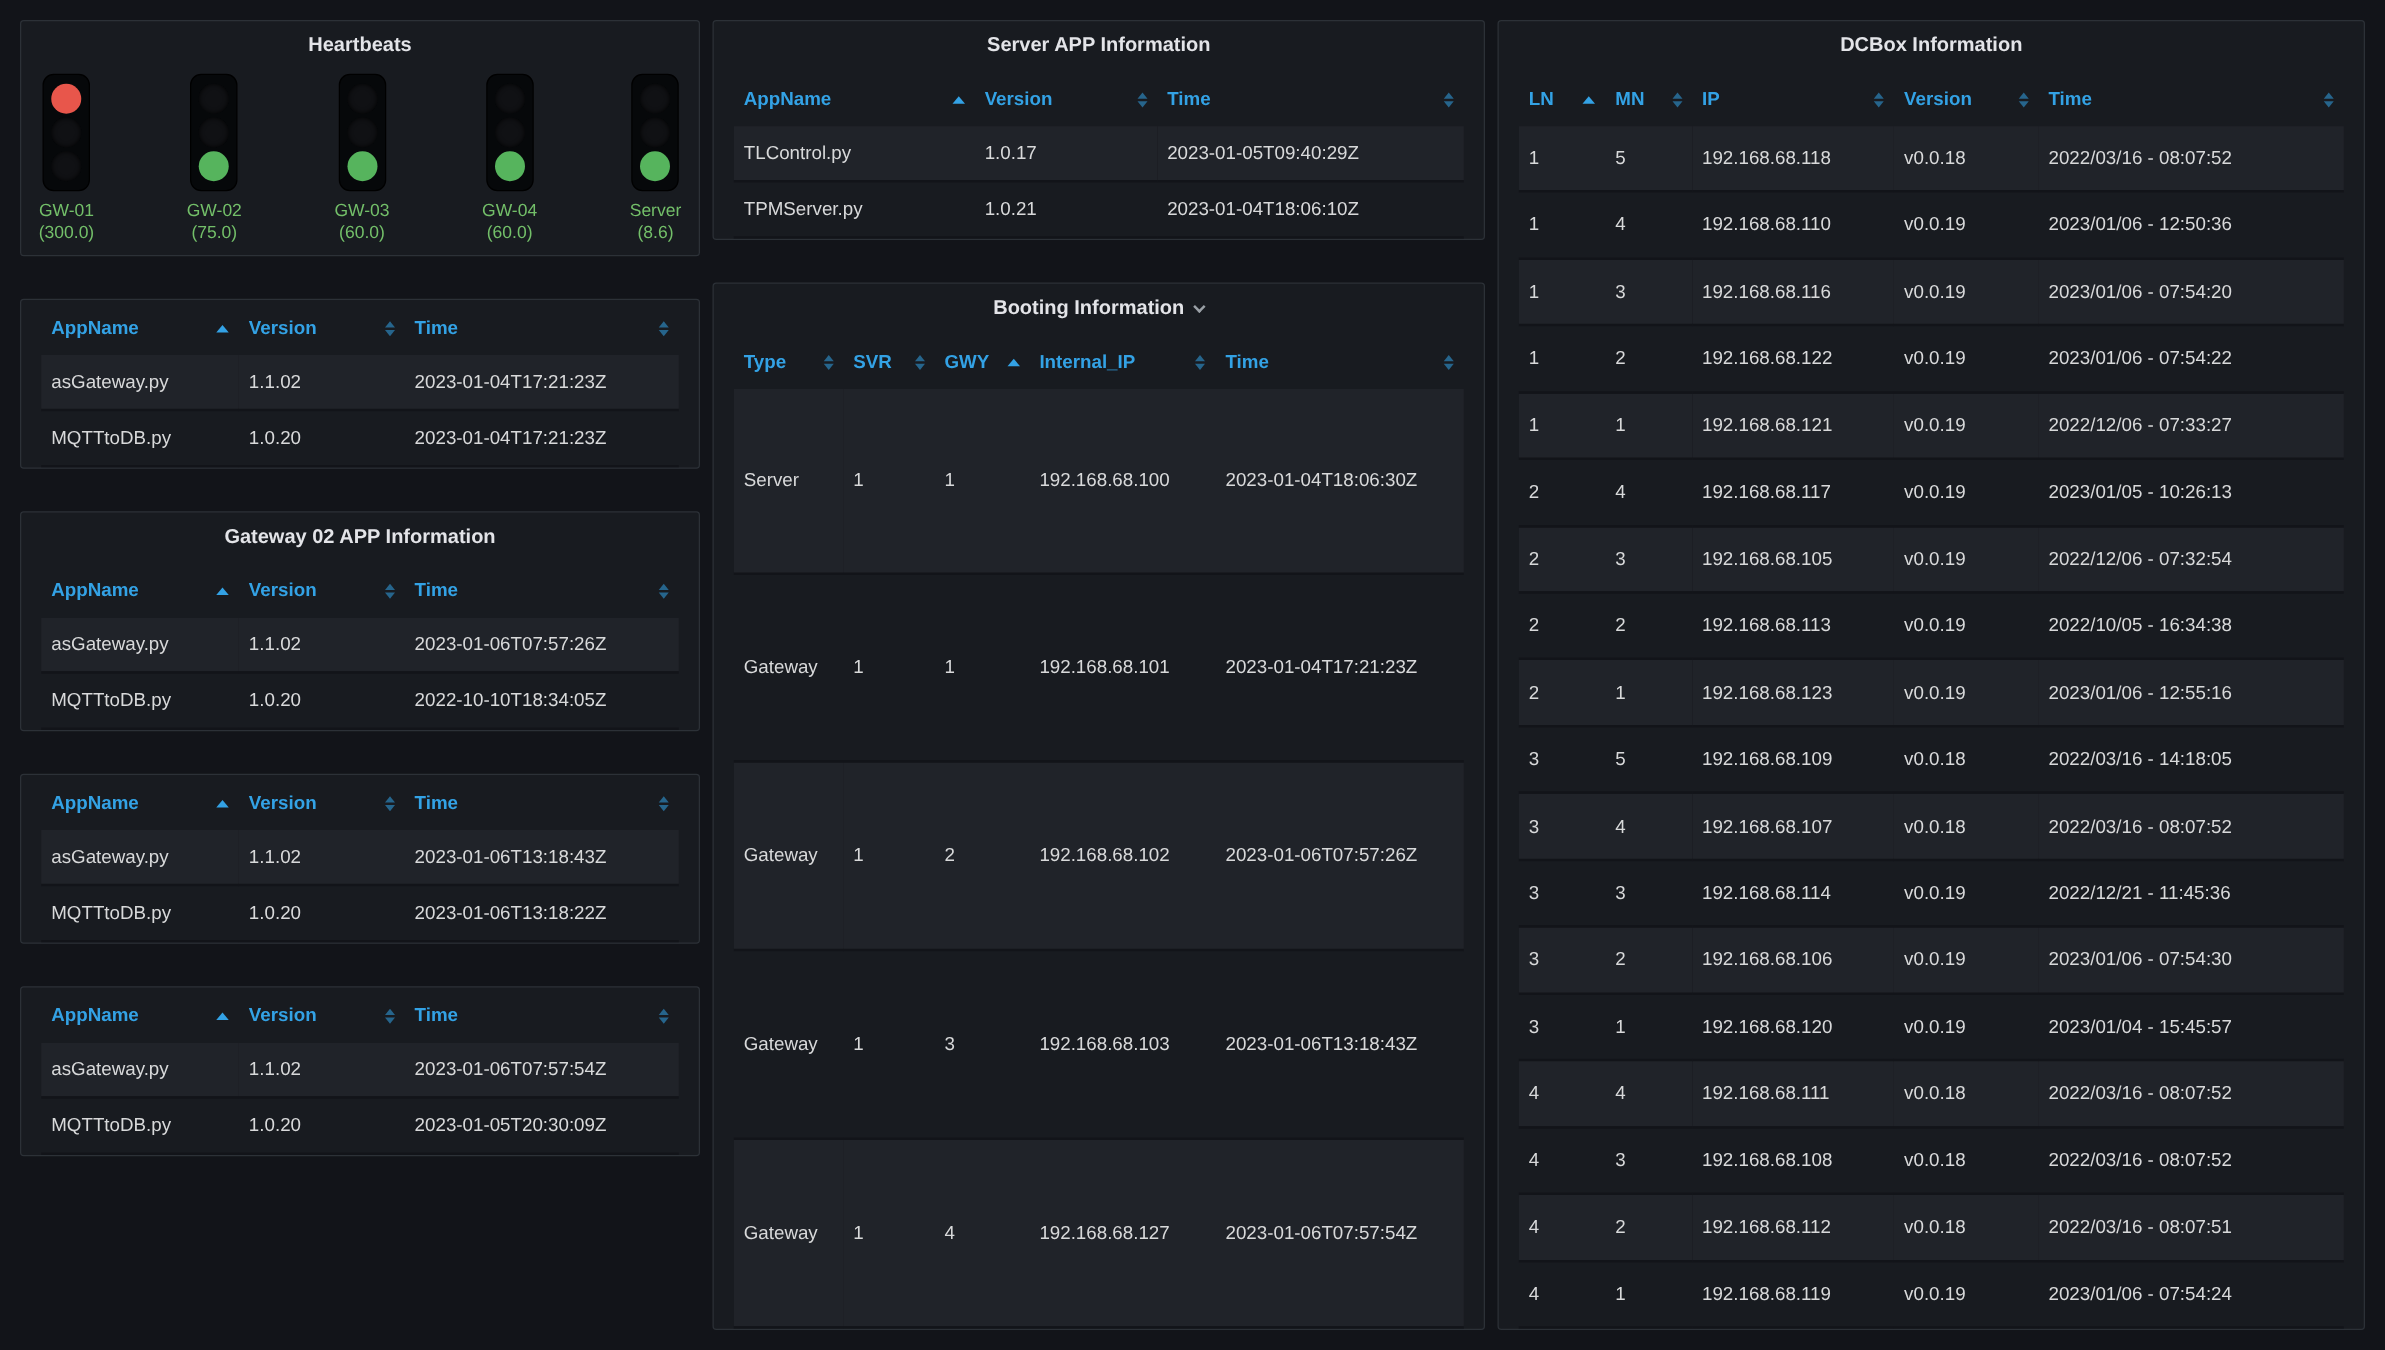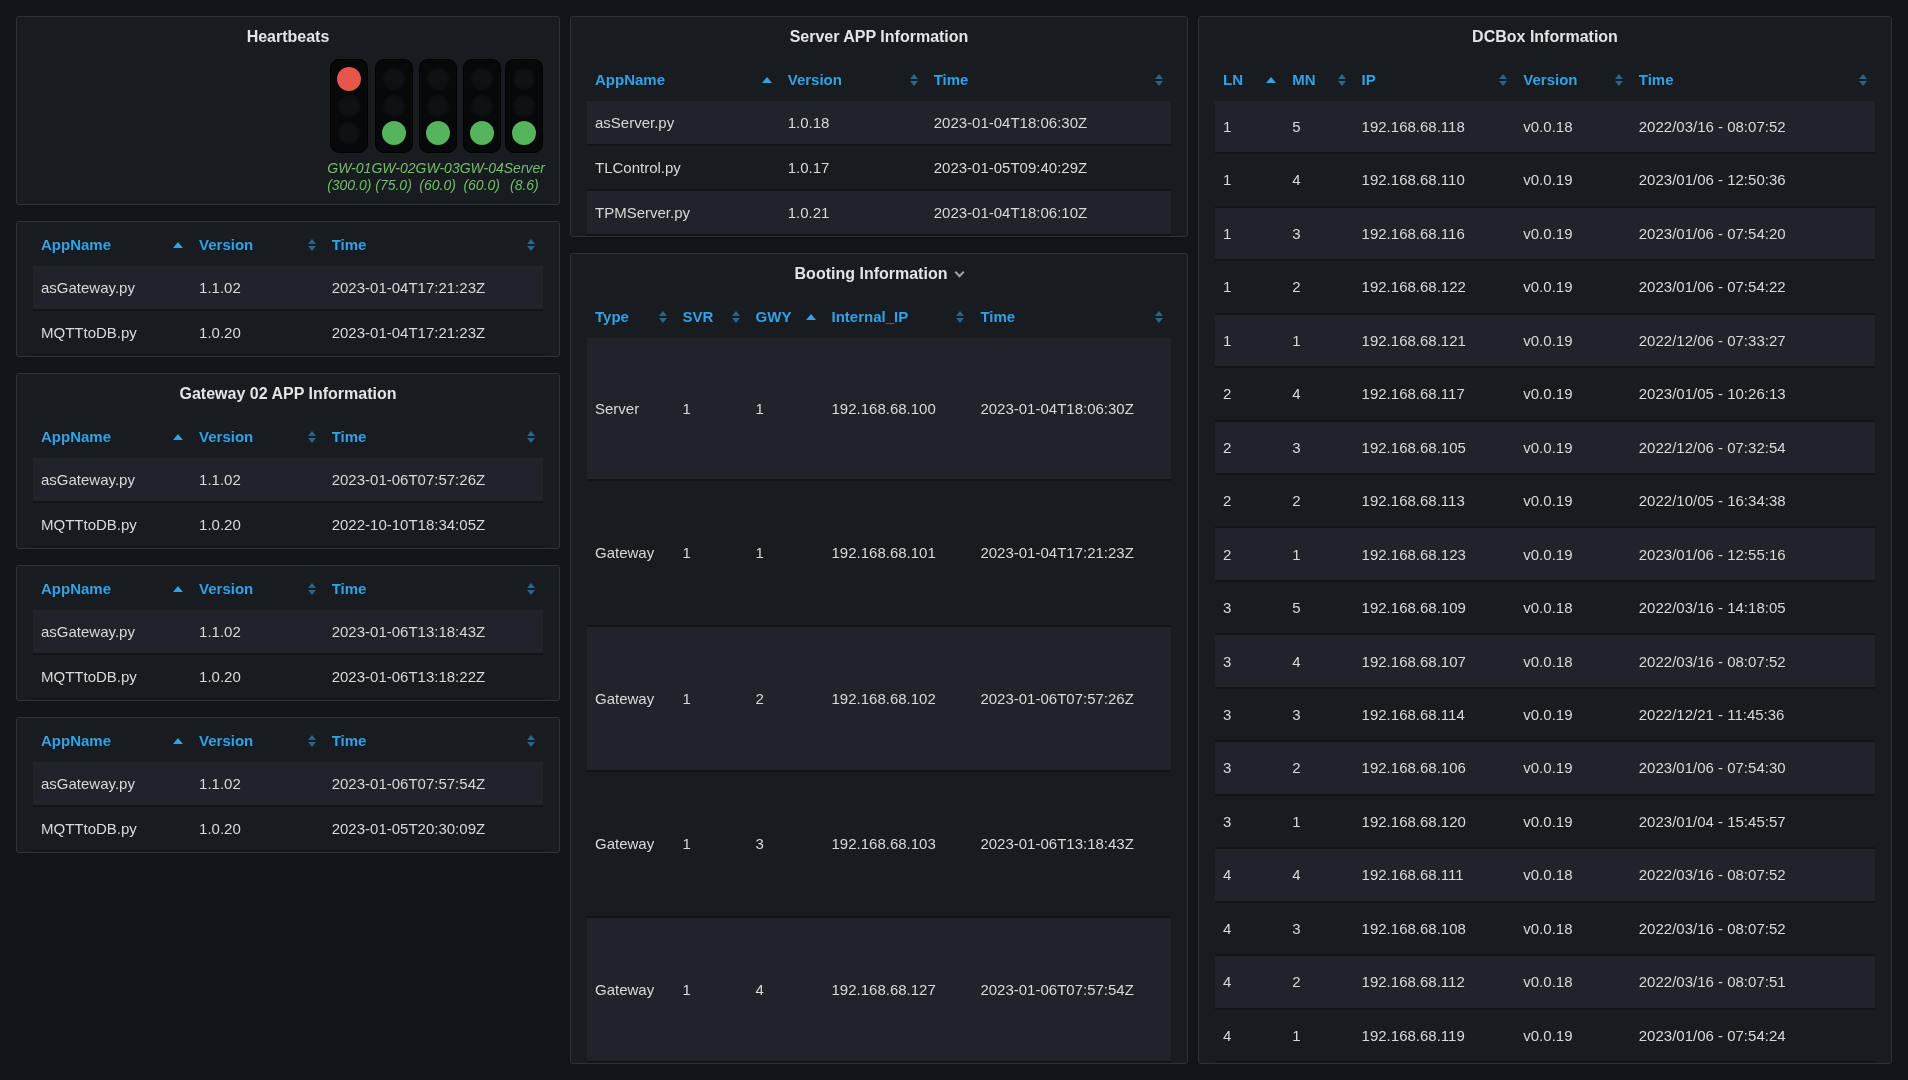--- a/index.html
+++ b/index.html
@@ -1,20 +1,20 @@
 <!DOCTYPE html>
 <html style="--bg: #121419; --panel-bg: #181b20; --panel-border: #2c3137; --row-stripe: #202329; --text: #d8d9da; --title: #e3e4e8; --header-blue: #33a2e5; --green: #73bf69; --lamp-red: #e8564b; --lamp-green: #56b45d;"><head>
 <meta charset="utf-8">
 <style>
   *{margin:0;padding:0;box-sizing:border-box;}
   html,body{width:1908px;height:1080px;overflow:hidden;background:var(--bg,#121419);
     font-family:"Liberation Sans",sans-serif;color:var(--text,#d8d9da);}
   .dashboard{display:grid;grid-template-columns:544px 618px 694px;column-gap:10px;
     padding:16px;height:1080px;align-items:start;}
-  .col{display:flex;flex-direction:column;gap:16px;height:1048px;}
+  .col{display:flex;flex-direction:column;gap:34px;height:1048px;}
   .col-left{height:auto;}
   .panel{background:var(--panel-bg,#181b20);border:1px solid var(--panel-border,#2c3137);
     border-radius:3px;display:flex;flex-direction:column;flex:0 0 auto;}
   .grow{flex:1 1 auto;min-height:0;}
   .panel-title{min-height:40px;display:flex;align-items:center;justify-content:center;
     font-size:16px;font-weight:700;color:var(--title,#e3e4e8);flex:0 0 auto;cursor:pointer;}
   .panel-body{padding:0 16px;flex:1;display:flex;flex-direction:row;min-height:0;overflow:hidden;}
   table.tbl{width:100%;border-collapse:collapse;table-layout:fixed;flex:0 0 auto;}
   .tbl th{font-size:15px;font-weight:700;color:var(--header-blue,#33a2e5);text-align:left;
     padding:14px 6px 13px 8px;cursor:pointer;}
@@ -30,21 +30,21 @@
     border-bottom:6px solid var(--header-blue,#33a2e5);}
   .table-footer{border-bottom:1px solid var(--panel-border,#2c3137);height:13px;margin-bottom:11px;flex:0 0 auto;}
   
   .tbl-gw th:nth-child(1){width:31%}.tbl-gw th:nth-child(2){width:26%}
   .tbl-sv th:nth-child(1){width:33%}.tbl-sv th:nth-child(2){width:25%}
   .tbl-boot th:nth-child(1){width:15%}.tbl-boot th:nth-child(2){width:12.5%}
   .tbl-boot th:nth-child(3){width:13%}.tbl-boot th:nth-child(4){width:25.5%}
   .tbl-dc th:nth-child(1){width:10.5%}.tbl-dc th:nth-child(2){width:10.5%}
   .tbl-dc th:nth-child(3){width:24.5%}.tbl-dc th:nth-child(4){width:17.5%}
   
-  .lights{display:flex;justify-content:flex-end;align-items:flex-start;padding:2px 14px 10px;font-style:italic;}
+  .lights{display:flex;justify-content:space-between;align-items:flex-start;padding:2px 14px 10px;}
   .light{display:flex;flex-direction:column;align-items:center;}
   .light-box{width:38px;height:94px;background:#06080a;border:1px solid #000;border-radius:9px;
     display:flex;flex-direction:column;justify-content:space-between;align-items:center;padding:7px 0;}
   .lamp{width:24px;height:24px;border-radius:50%;background:#101114;box-shadow:inset 0 0 4px rgba(0,0,0,.9);}
   .lamp.lit-red{background:var(--lamp-red,#e8564b);box-shadow:none;}
   .lamp.lit-green{background:var(--lamp-green,#56b45d);box-shadow:none;}
   .light-name{margin-top:7px;font-size:14px;line-height:17px;color:var(--green,#73bf69);}
   .light-value{font-size:14px;line-height:17px;color:var(--green,#73bf69);}
   
   .chev{width:7px;height:7px;border-right:2px solid #9aa0a6;border-bottom:2px solid #9aa0a6;
@@ -348,25 +348,20 @@
                     <span class="sort sort-both">
                       <i class="tri up"></i>
                       <i class="tri down"></i>
                     </span>
                   </div>
                 </th>
               </tr>
             </thead>
             <tbody>
               <tr>
-                <td>asServer.py</td>
-                <td>1.0.18</td>
-                <td>2023-01-04T18:06:30Z</td>
-              </tr>
-              <tr>
                 <td>TLControl.py</td>
                 <td>1.0.17</td>
                 <td>2023-01-05T09:40:29Z</td>
               </tr>
               <tr>
                 <td>TPMServer.py</td>
                 <td>1.0.21</td>
                 <td>2023-01-04T18:06:10Z</td>
               </tr>
             </tbody>

